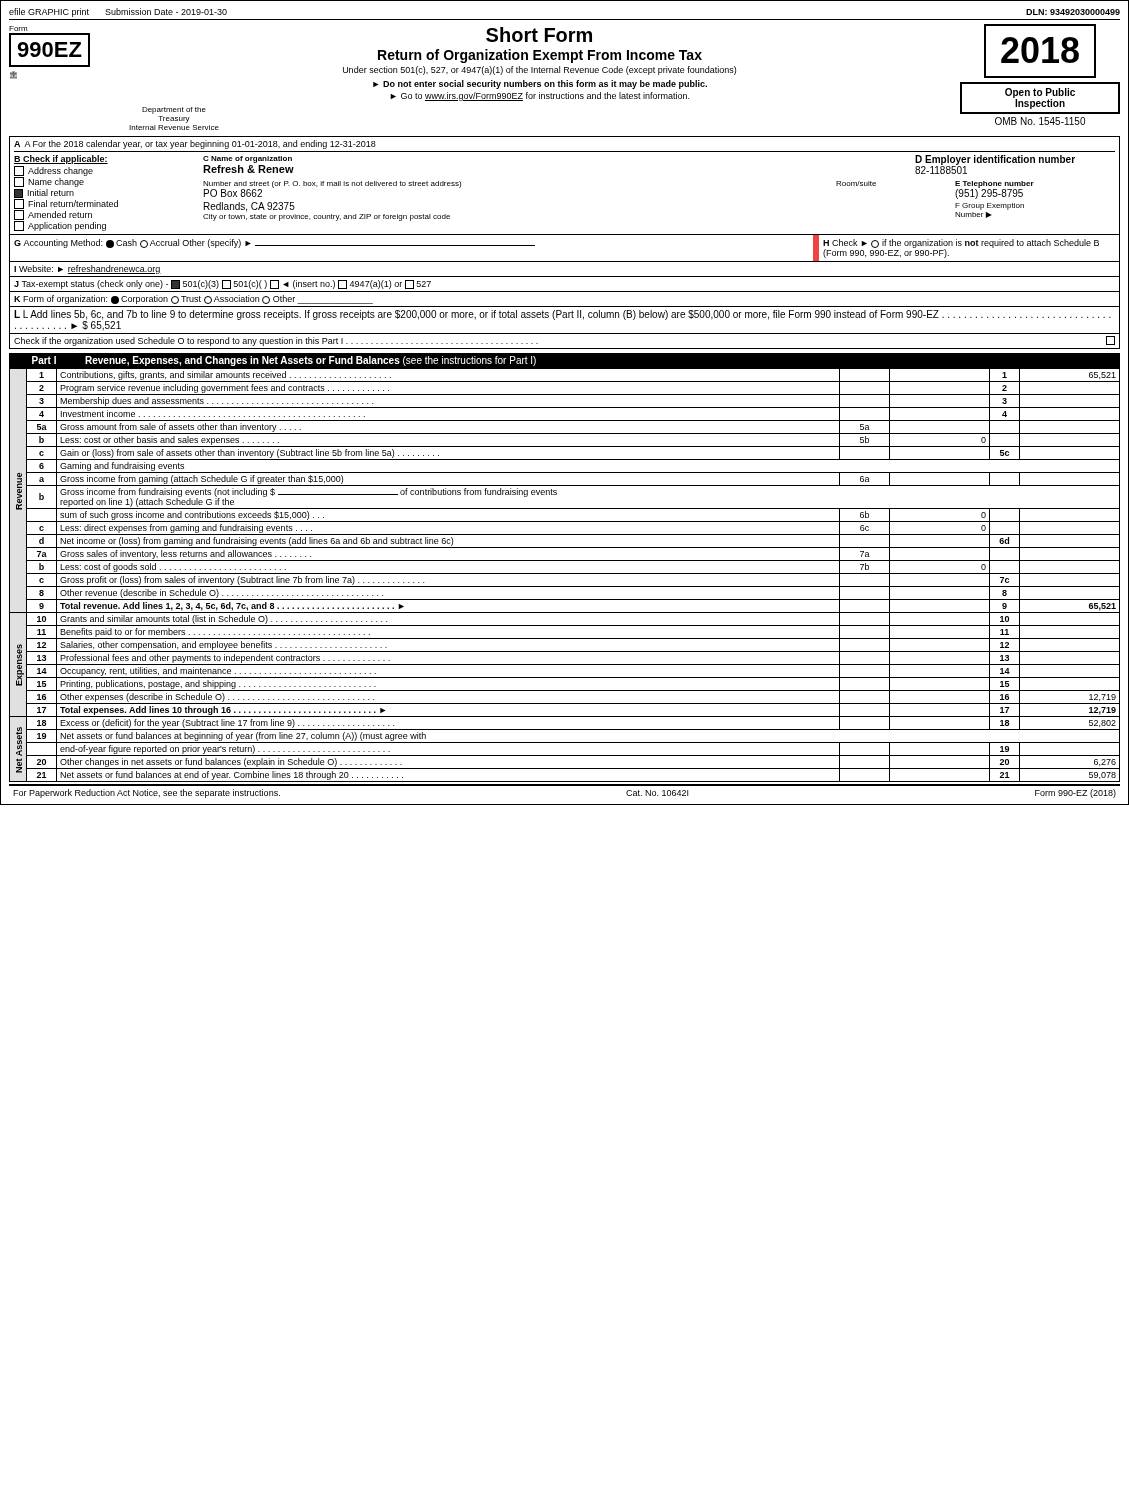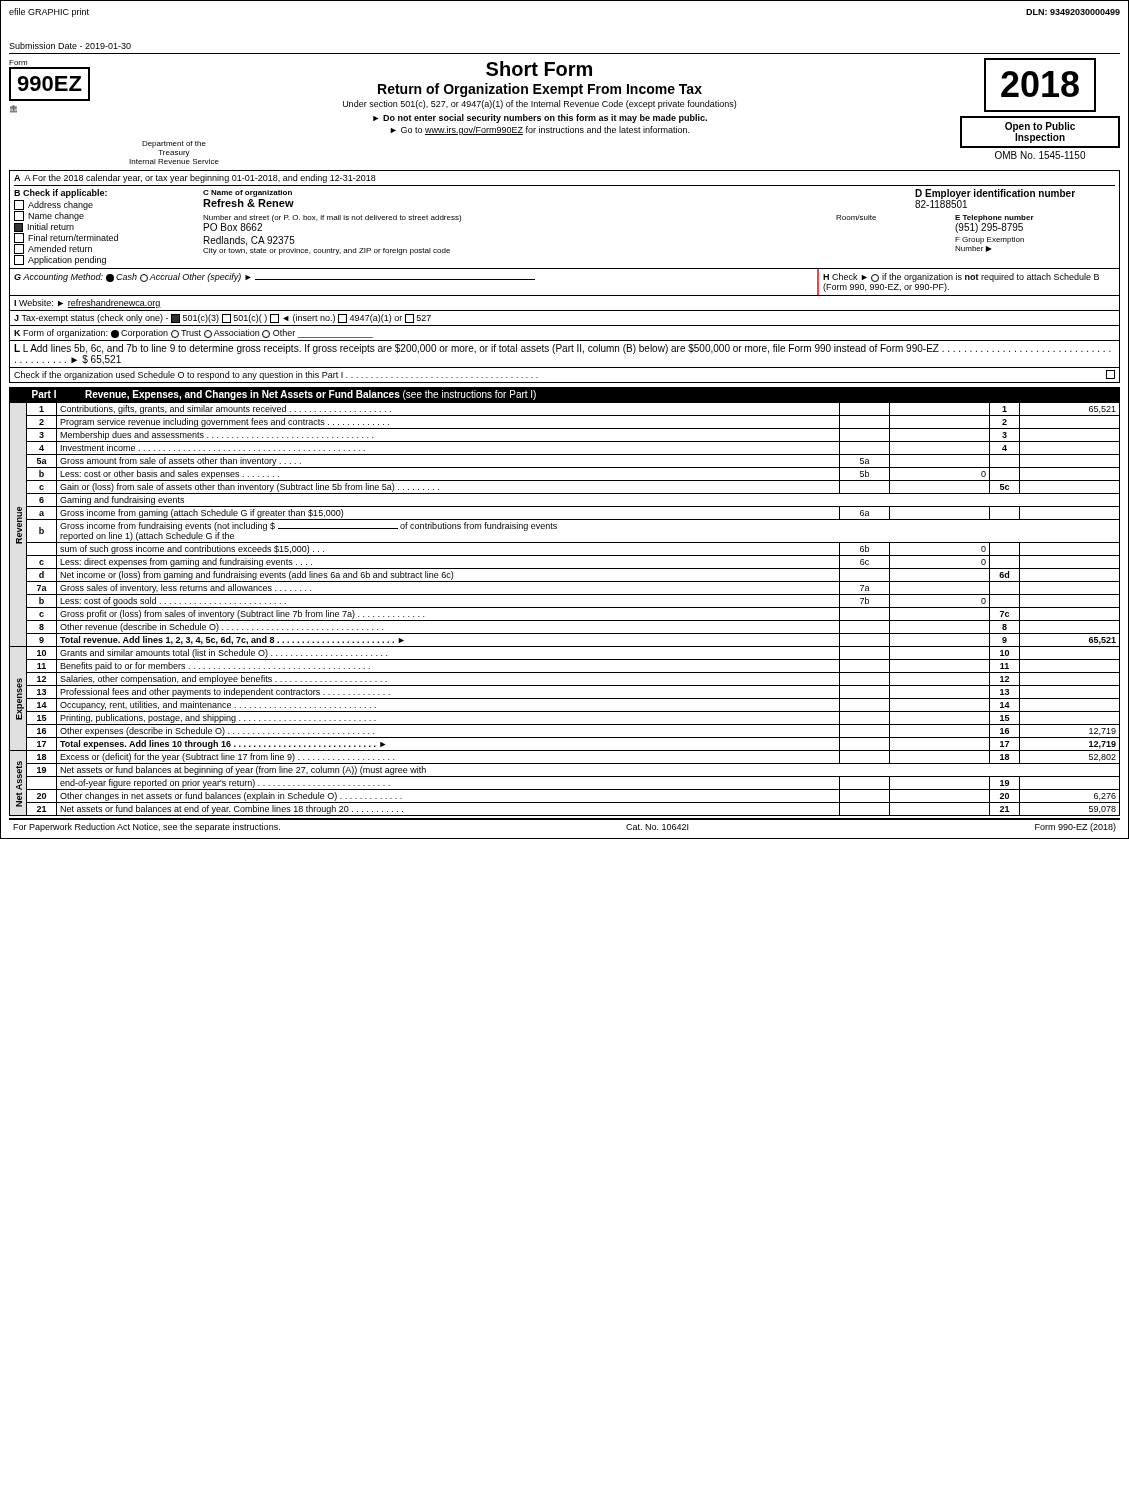--- a/index.html
+++ b/index.html
@@ -16,21 +16,21 @@
       border: 1px solid #000;
     }
     
     .top-bar {
       display: flex;
       justify-content: space-between;
       border-bottom: 1px solid #000;
       padding: 2px 0;
       font-size: 9px;
     }
-    .top-bar-left { display: flex; gap: 24px; flex-direction: column; }
+    .top-bar-left { display: flex; gap: 16px; }
     .top-bar-right { font-weight: bold; }
 
     
     .main-header {
       display: flex;
       margin-top: 4px;
     }
     .form-logo-area {
       width: 110px;
       flex-shrink: 0;
@@ -251,21 +251,21 @@
 
     <div style="display:flex; font-size:9px; margin-bottom:2px; border-bottom:1px solid #000; padding-bottom:2px;">
       <span style="font-weight:bold; margin-right:4px;">A</span>
       <span>A For the 2018 calendar year, or tax year beginning 01-01-2018</span>
       <span>, and ending 12-31-2018</span>
     </div>
 
     <div style="display:flex; gap:4px;">
 
       <div style="width:185px; flex-shrink:0;">
-        <div style="font-size:9px; font-weight:bold; margin-bottom:2px;">B Check if applicable:</div>
+        <div style="font-size:9px; font-weight:bold; margin-bottom:2px;text-decoration:underline;">B Check if applicable:</div>
         <div class="check-row">
           <span class="check-box"></span>
           <span>Address change</span>
         </div>
         <div class="check-row">
           <span class="check-box"></span>
           <span>Name change</span>
         </div>
         <div class="check-row">
           <span class="check-square-filled"></span>
@@ -317,21 +317,21 @@
           </div>
           <div style="width:160px;">
             <div style="font-size:8px;">F Group Exemption<br>Number <span>▶</span></div>
           </div>
         </div>
       </div>
     </div>
   </div>
 
   <div style="display:flex; border:1px solid #000; border-top:none;">
-    <div style="flex:1; padding:3px 4px; border-right:2px solid #ef4444; font-size:9px;font-style:italic;">
+    <div style="flex:1; padding:3px 4px; border-right:6px solid #ef4444; font-size:9px;">
       <span style="font-weight:bold;">G </span>
       <span>Accounting Method: </span>
       <span class="filled-circle"></span>
       <span> Cash </span>
       <span class="empty-circle"></span>
       <span> Accrual</span>
       <span>  Other (specify) ►</span>
       <span class="long-underline"></span>
     </div>
     <div style="width:300px; padding:3px 4px; font-size:9px;">

